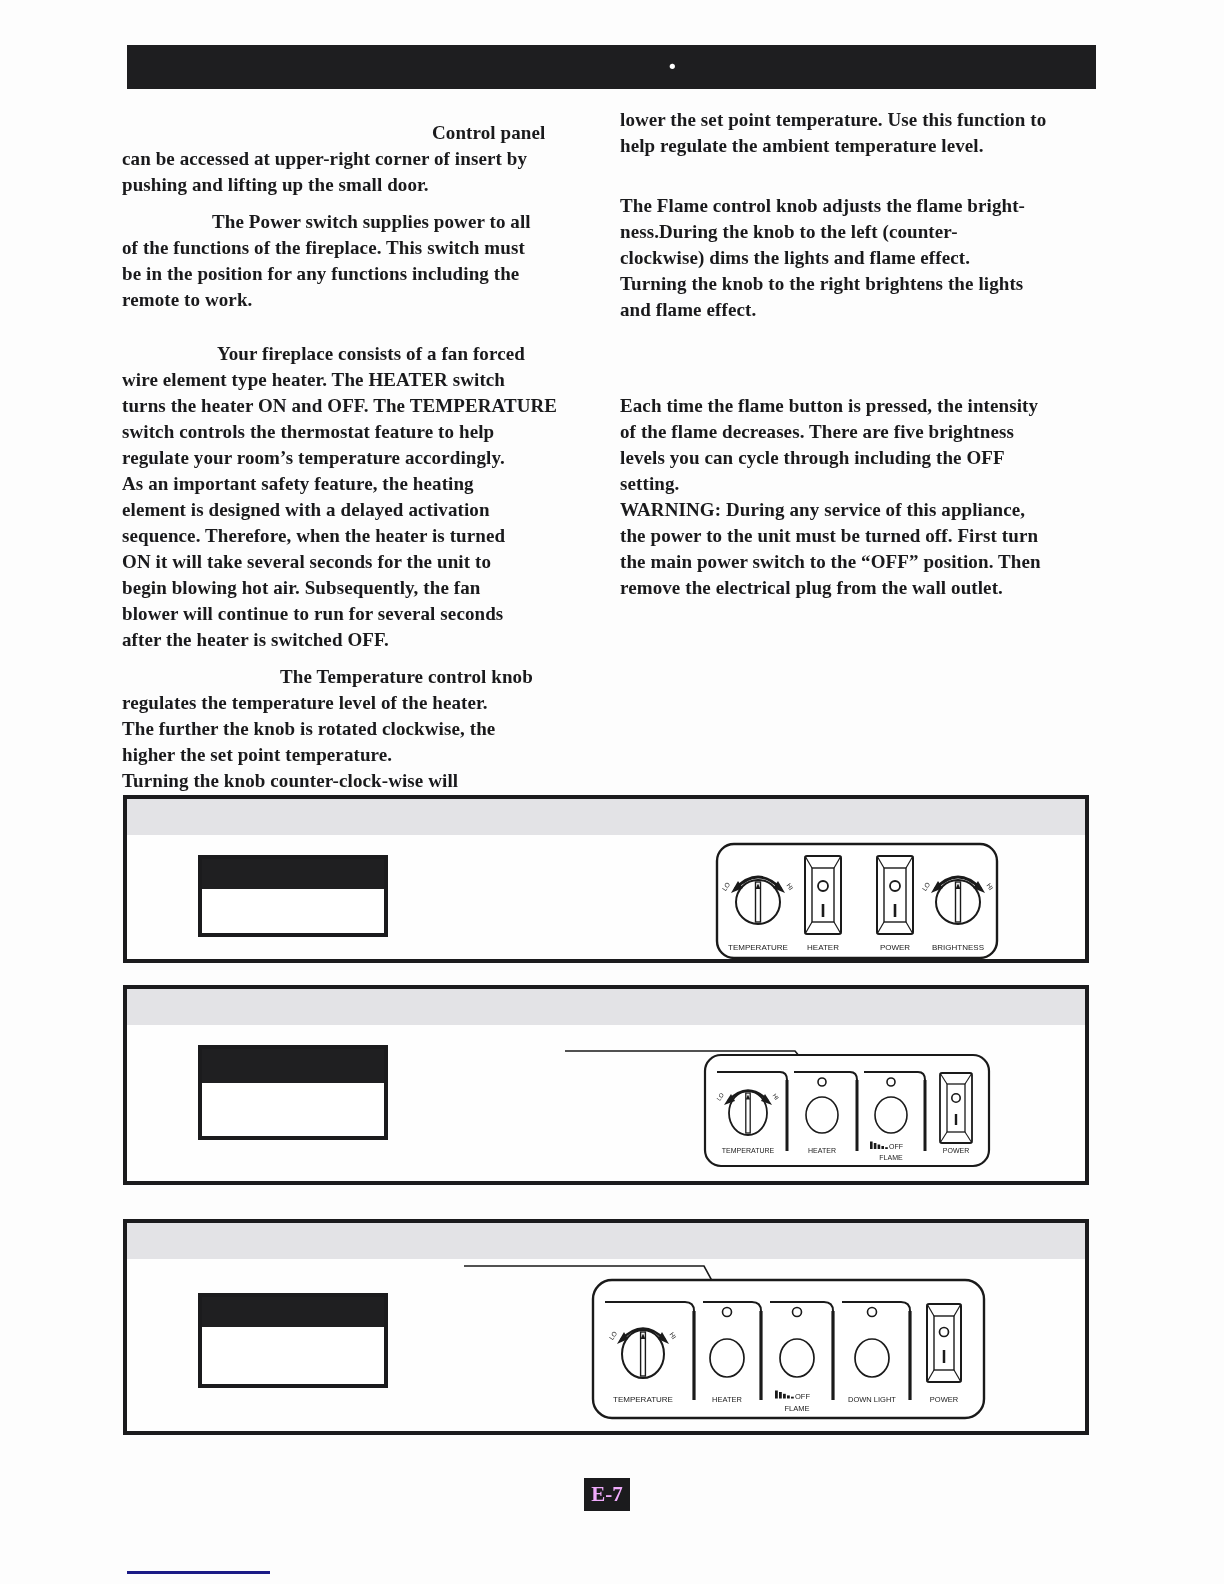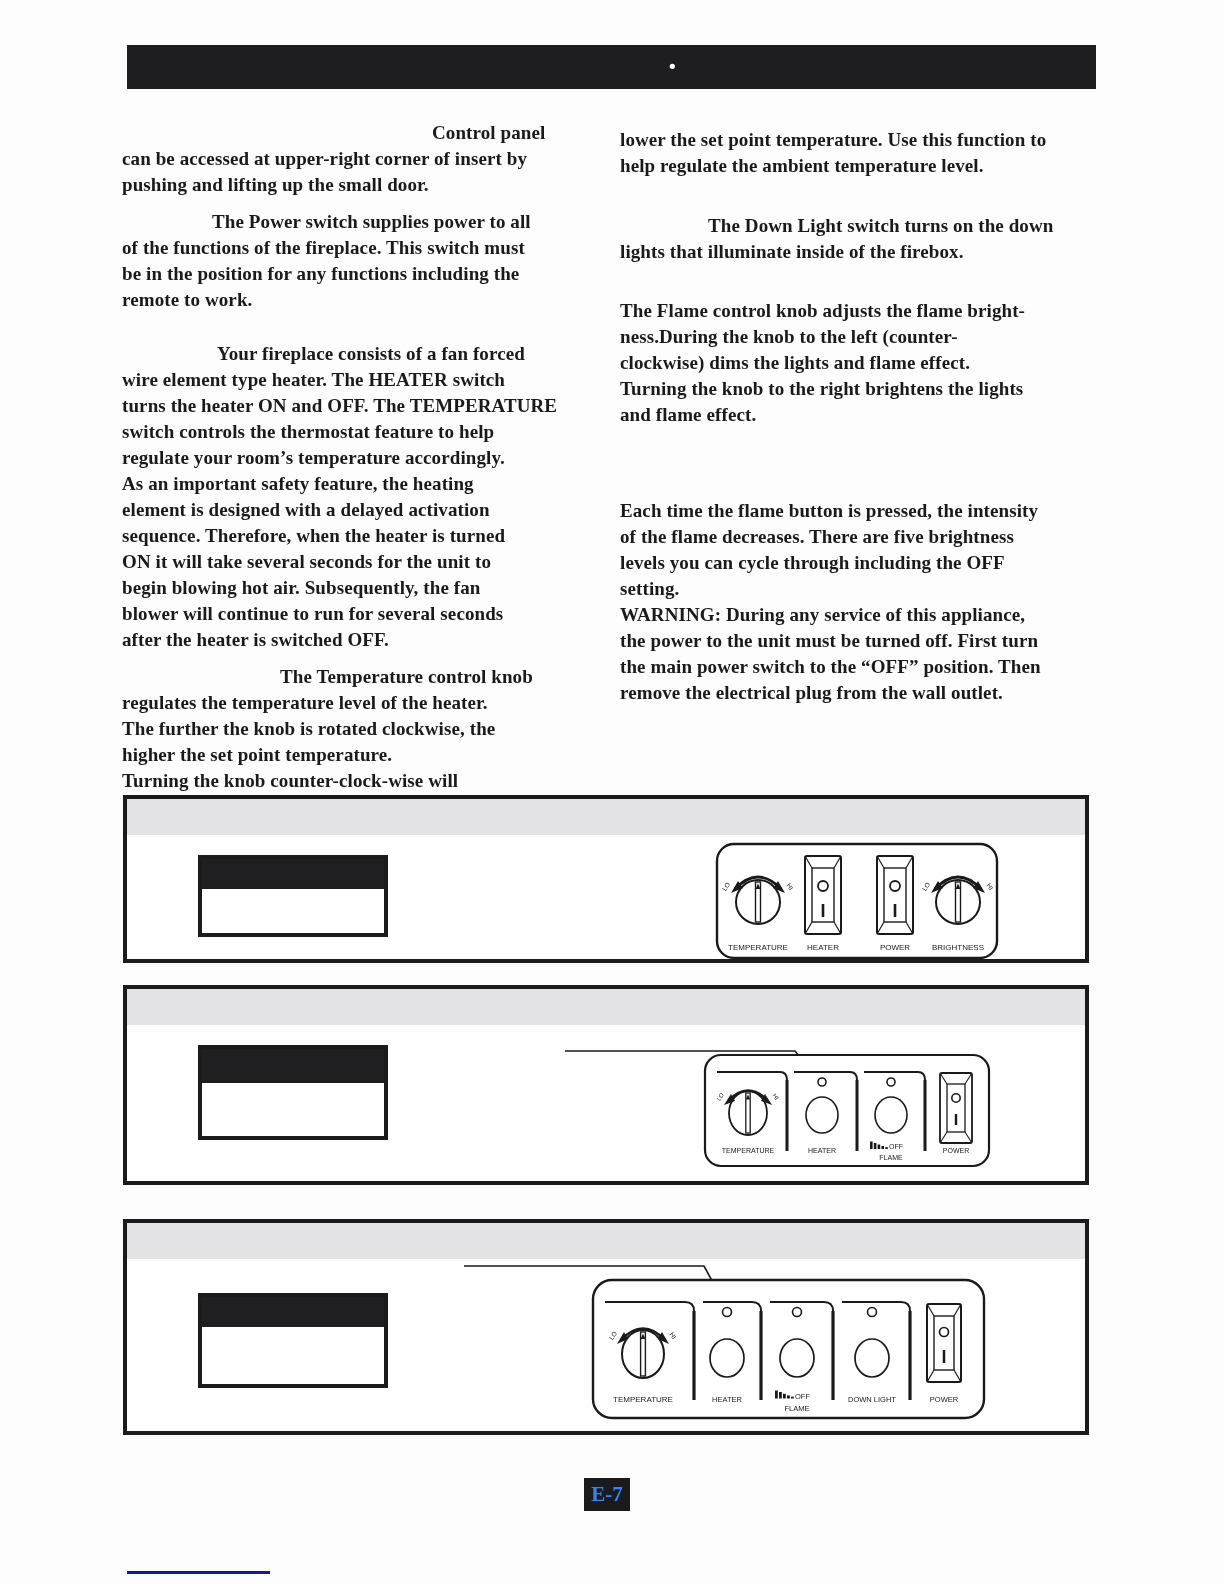--- a/index.html
+++ b/index.html
@@ -26,21 +26,21 @@
   .para {
     margin:0 0 11px 0;
     font-size:19px; line-height:26px; font-weight:700;
     white-space:pre-line; letter-spacing:0.1px;
   }
   .ind-310 { text-indent:310px;margin-top:13px; }
   .ind-90  { text-indent:90px; }
   .ind-95  { text-indent:95px;margin-top:28px; }
   .ind-158 { text-indent:158px; }
   .ind-88  { text-indent:88px; }
-  .gap-34 { margin-bottom:34px;margin-top:20px; }
+  .gap-34 { margin-bottom:34px; }
   .gap-33 { margin-bottom:33px; }
   .gap-70 { margin-bottom:70px; }
   
   .diagram {
     position:absolute; left:123px; width:958px;
     border:4px solid #1b1b1d; background:#fefefe;
   }
   .d1 { top:795px; height:160px; }
   .d2 { top:985px; height:192px; }
   .d3 { top:1219px; height:208px; }
@@ -64,21 +64,21 @@
   .p3 { left:464px; top:55px;  width:395px; height:142px; }
   .leader { position:absolute; left:0; top:0; width:100%; height:100%; pointer-events:none; }
   
   svg text {
     font-family:"Liberation Sans", sans-serif;
     fill:#1a1a1a;
   }
   
   .page-num {
     position:absolute; left:584px; top:1478px; width:46px; height:33px;
-    background:#1b1b1d; color:#3b82f6; text-align:center;
+    background:#1b1b1d; color:#f0abfc; text-align:center;
     font-size:21px; line-height:33px; font-weight:700;
     font-family:"Liberation Serif", serif;
   }
   .footer-line {
     position:absolute; left:127px; top:1571px; width:143px; height:3px;
     background:#1b1b86;
   }
 </style>
 </head>
 <body>
@@ -112,22 +112,20 @@
     <p class="para ind-158">The Temperature control knob
 regulates the temperature level of the heater.
 The further the knob is rotated clockwise, the
 higher the set point temperature.
 Turning the knob counter-clock-wise will</p>
   </div>
 
   <div class="col col-right">
     <p class="para gap-34">lower the set point temperature. Use this function to
 help regulate the ambient temperature level.</p>
-    <p class="para ind-88 gap-33">The Down Light switch turns on the down
-lights that illuminate inside of the firebox.</p>
     <p class="para gap-70">The Flame control knob adjusts the flame bright-
 ness.During the knob to the left (counter-
 clockwise) dims the lights and flame effect.
 Turning the knob to the right brightens the lights
 and flame effect.</p>
     <p class="para">Each time the flame button is pressed, the intensity
 of the flame decreases. There are five brightness
 levels you can cycle through including the OFF
 setting.
 WARNING: During any service of this appliance,

